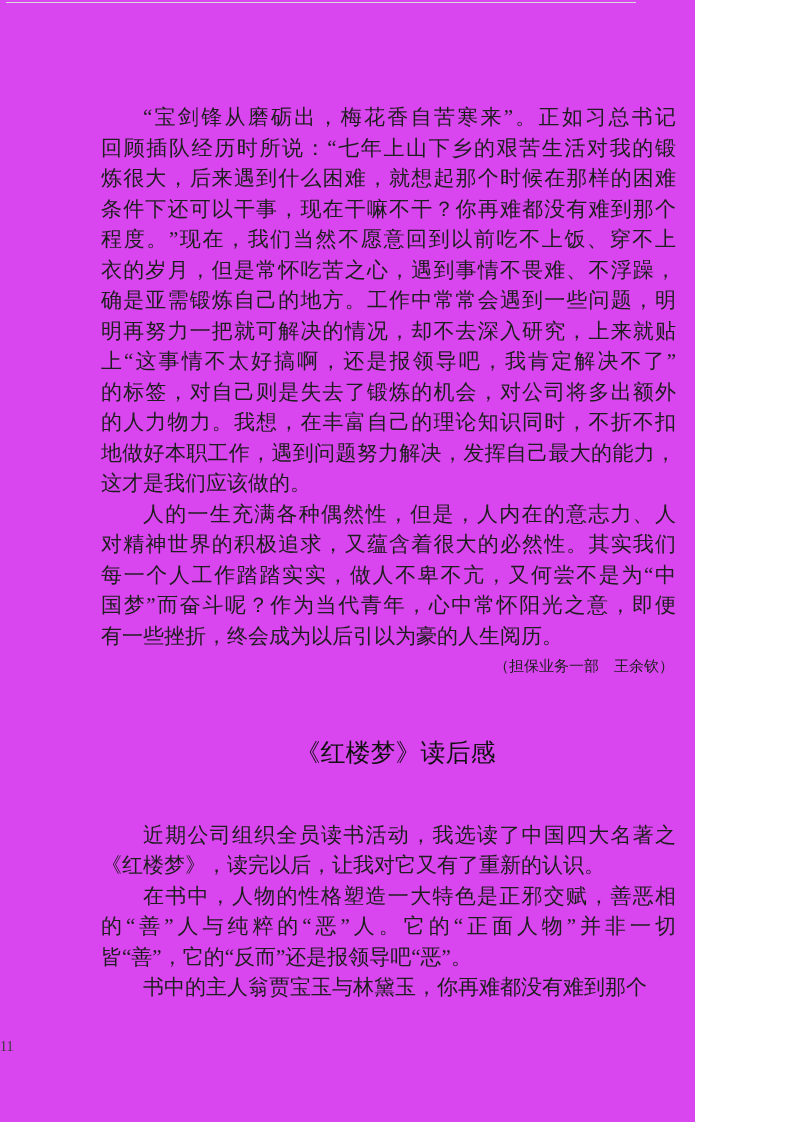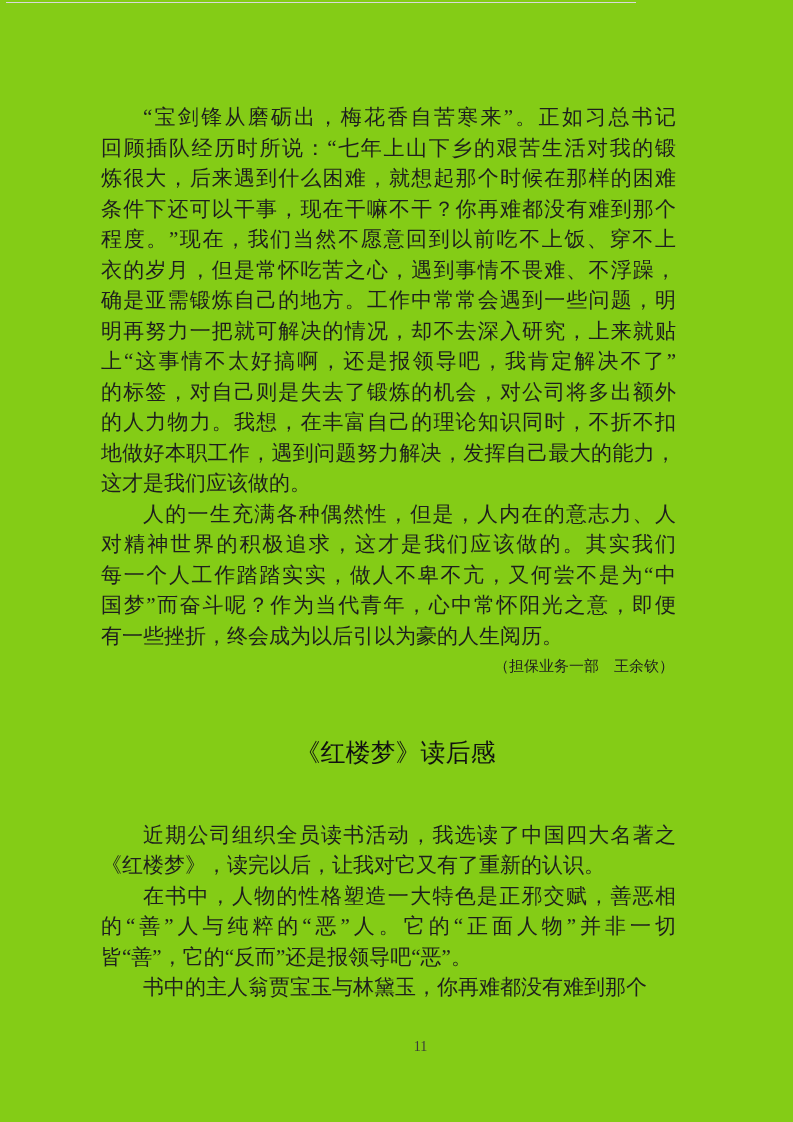--- a/index.html
+++ b/index.html
@@ -1,20 +1,20 @@
 <!DOCTYPE html>
 <html><head>
 <meta charset="utf-8">
 <style>
   html, body { margin: 0; padding: 0; background: #ffffff; }
   .page {
     position: relative;
-    width: 793px;
+    width: 695px;
     height: 1122px;
-    background: #84cc16;
+    background: #d946ef;
     overflow: hidden;
     font-family: "Liberation Serif", serif;
     color: #1e1e1e;
   }
   .scan-artifact {
     position: absolute;
     top: 2px; left: 6px; width: 630px; height: 1px;
     background: #d9d9d9;
   }
   .content {
@@ -50,26 +50,25 @@
     text-align: center;
     margin: 52px 0 0 14px;
     color: #111111;
   }
   .para-after-title { margin-top: 50px; }
   .page-number {
     position: absolute;
     top: 1039px;
     left: 0;
     width: 100%;
-    text-align: center;
+    text-align: left;
     font-size: 14px;
     line-height: 16px;
     color: #3a3a3a;
     font-family: "Liberation Serif", serif;
-    padding-left: 24px;
   }
 </style>
 </head>
 <body>
 
 <div class="page">
 
   <div class="scan-artifact"></div>
 
   <main class="content">
@@ -85,21 +84,21 @@
         <span class="line">确是亚需锻炼自己的地方。工作中常常会遇到一些问题，明</span>
         <span class="line">明再努力一把就可解决的情况，却不去深入研究，上来就贴</span>
         <span class="line">上“这事情不太好搞啊，还是报领导吧，我肯定解决不了”</span>
         <span class="line">的标签，对自己则是失去了锻炼的机会，对公司将多出额外</span>
         <span class="line">的人力物力。我想，在丰富自己的理论知识同时，不折不扣</span>
         <span class="line">地做好本职工作，遇到问题努力解决，发挥自己最大的能力，</span>
         <span class="line last">这才是我们应该做的。</span>
       </div>
       <div class="para">
         <span class="line indent">人的一生充满各种偶然性，但是，人内在的意志力、人</span>
-        <span class="line">对精神世界的积极追求，这才是我们应该做的。其实我们</span>
+        <span class="line">对精神世界的积极追求，又蕴含着很大的必然性。其实我们</span>
         <span class="line">每一个人工作踏踏实实，做人不卑不亢，又何尝不是为“中</span>
         <span class="line">国梦”而奋斗呢？作为当代青年，心中常怀阳光之意，即便</span>
         <span class="line last">有一些挫折，终会成为以后引以为豪的人生阅历。</span>
       </div>
       <div class="signature">（担保业务一部　王余钦）</div>
     </section>
 
     <section>
       <h1 class="essay-title">《红楼梦》读后感</h1>
       <div class="para para-after-title">

